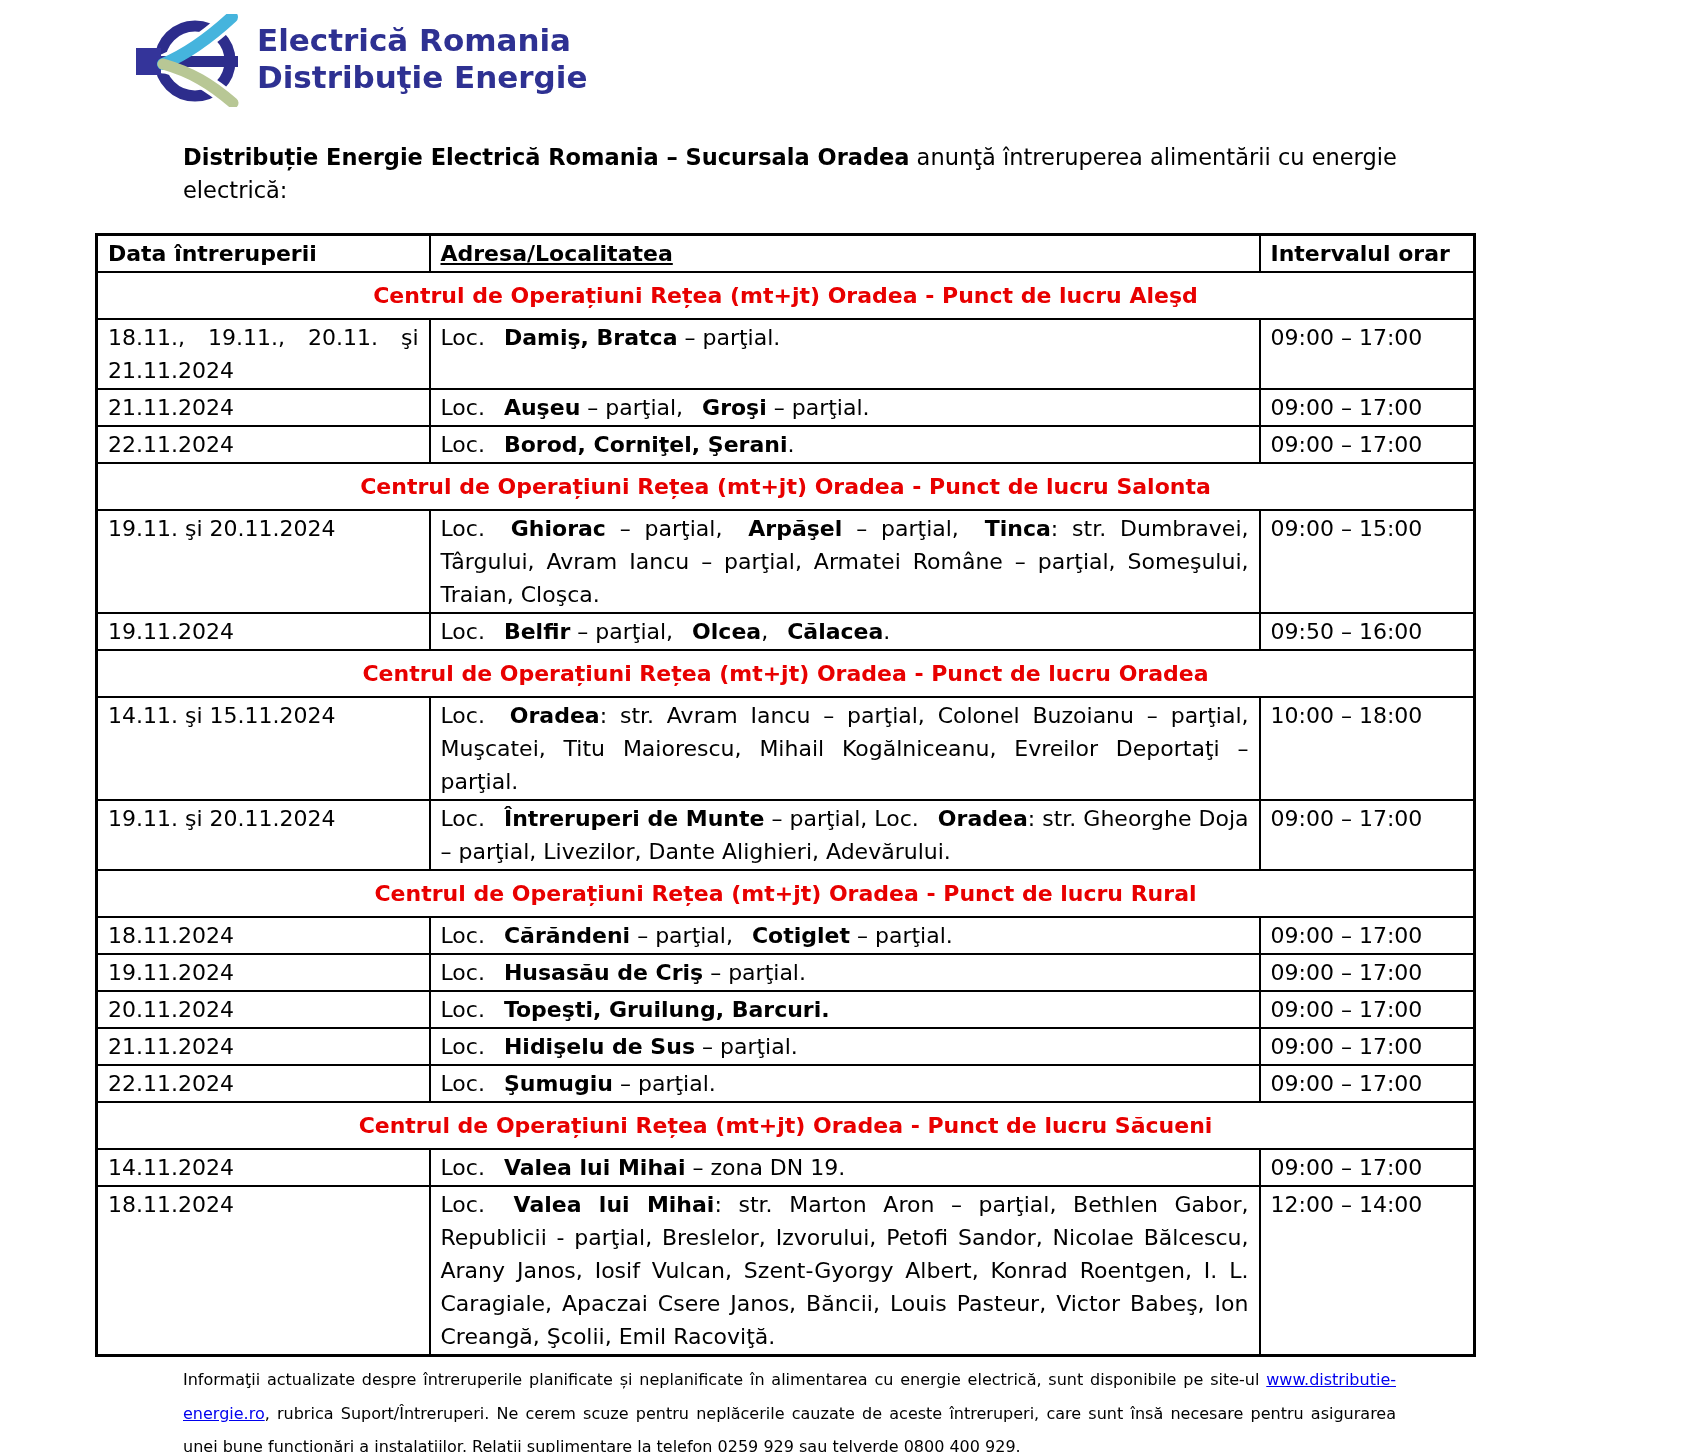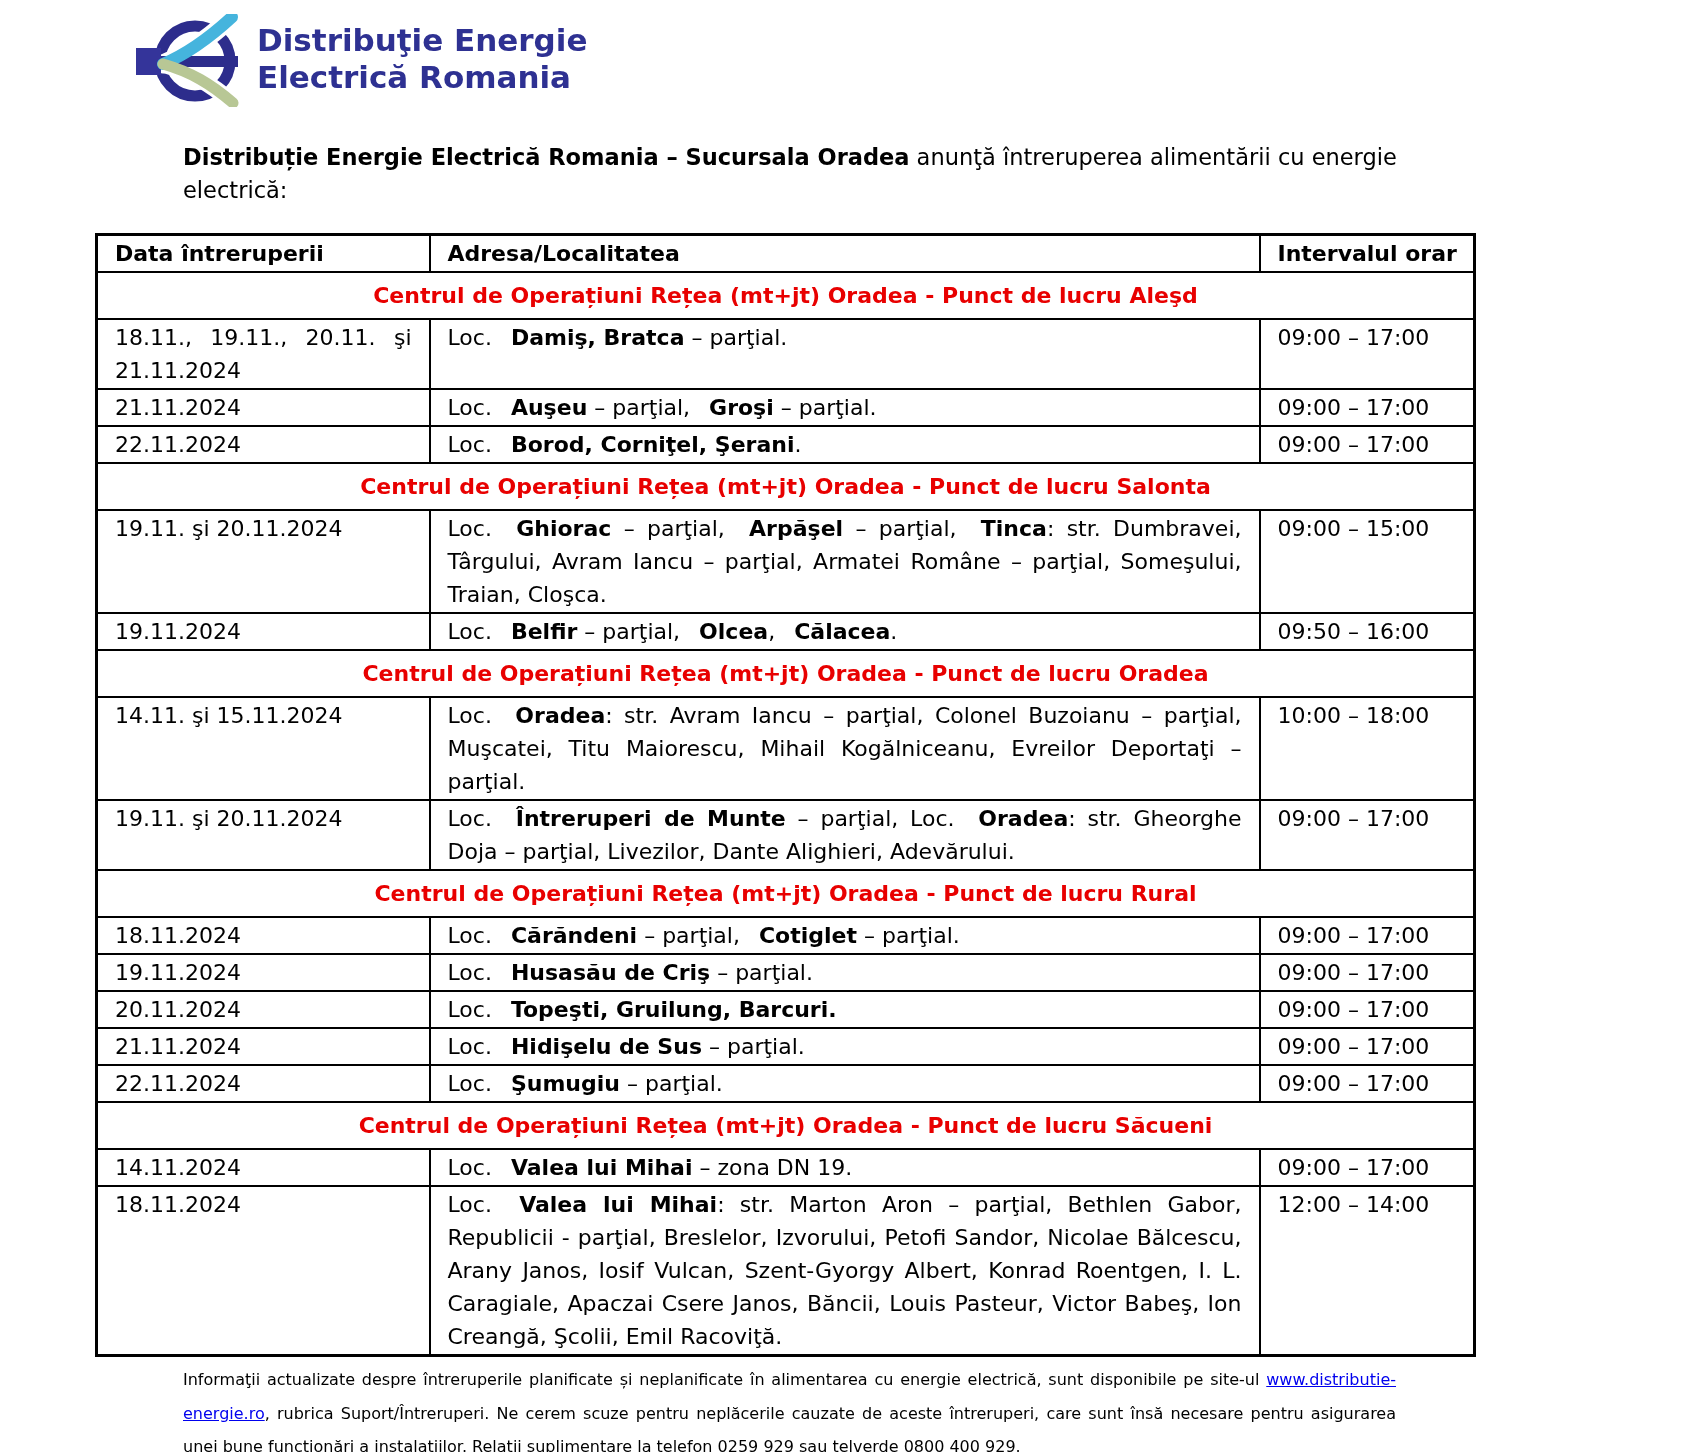--- a/index.html
+++ b/index.html
@@ -41,24 +41,24 @@
     border-collapse: collapse;
     width: 100%;
     font-size: 22px;
     border: 3px solid #000;
     table-layout: fixed;
   }
   table.outages th, table.outages td {
     border: 2px solid #000;
     vertical-align: top;
     line-height: 33px;
-    padding: 1px 17px;
+    padding: 1px 10px;
   }
   table.outages th { font-weight: bold; text-align: left; white-space: nowrap; }
-  th.h-addr { text-align: center; }
+  th.h-addr { text-align: center; text-decoration: underline; }
   .col-date { width: 333px; }
   .col-addr { width: 830px; }
   .col-time { width: 215px; }
   tr.section-row td {
     text-align: center;
     color: #e80000;
     font-weight: bold;
     padding: 6px 4px;
   }
   td.date-cell { text-align: justify; }
@@ -87,22 +87,22 @@
         <circle cx="60" cy="47" r="35" fill="none" stroke="#2d2d8c" stroke-width="11"></circle>
         <path d="M 28 50 C 52 40, 72 26, 97 3" fill="none" stroke="#ffffff" stroke-width="19" stroke-linecap="round"></path>
         <path d="M 28 50 C 56 58, 76 70, 98 89" fill="none" stroke="#ffffff" stroke-width="17" stroke-linecap="round"></path>
         <rect x="18" y="42" width="85" height="11" fill="#2d2d8c"></rect>
         <rect x="1" y="34" width="25" height="27" fill="#34349a"></rect>
         <path d="M 28 50 C 52 40, 72 26, 97 3" fill="none" stroke="#45b4dd" stroke-width="12" stroke-linecap="round"></path>
         <path d="M 28 50 C 56 58, 76 70, 98 89" fill="none" stroke="#b8c795" stroke-width="11" stroke-linecap="round"></path>
       </svg>
     </span>
     <div class="logo-text">
+      <div>Electrică Romania</div>
       <div>Distribuţie Energie</div>
-      <div>Electrică Romania</div>
     </div>
   </div>
 
   <p class="intro"><b>Distribuție Energie Electrică Romania – Sucursala Oradea</b><span> anunţă întreruperea alimentării cu energie electrică:</span></p>
 
   <div class="tbl-wrap">
     <table class="outages">
       <colgroup>
         <col class="col-date">
           <col class="col-addr">

